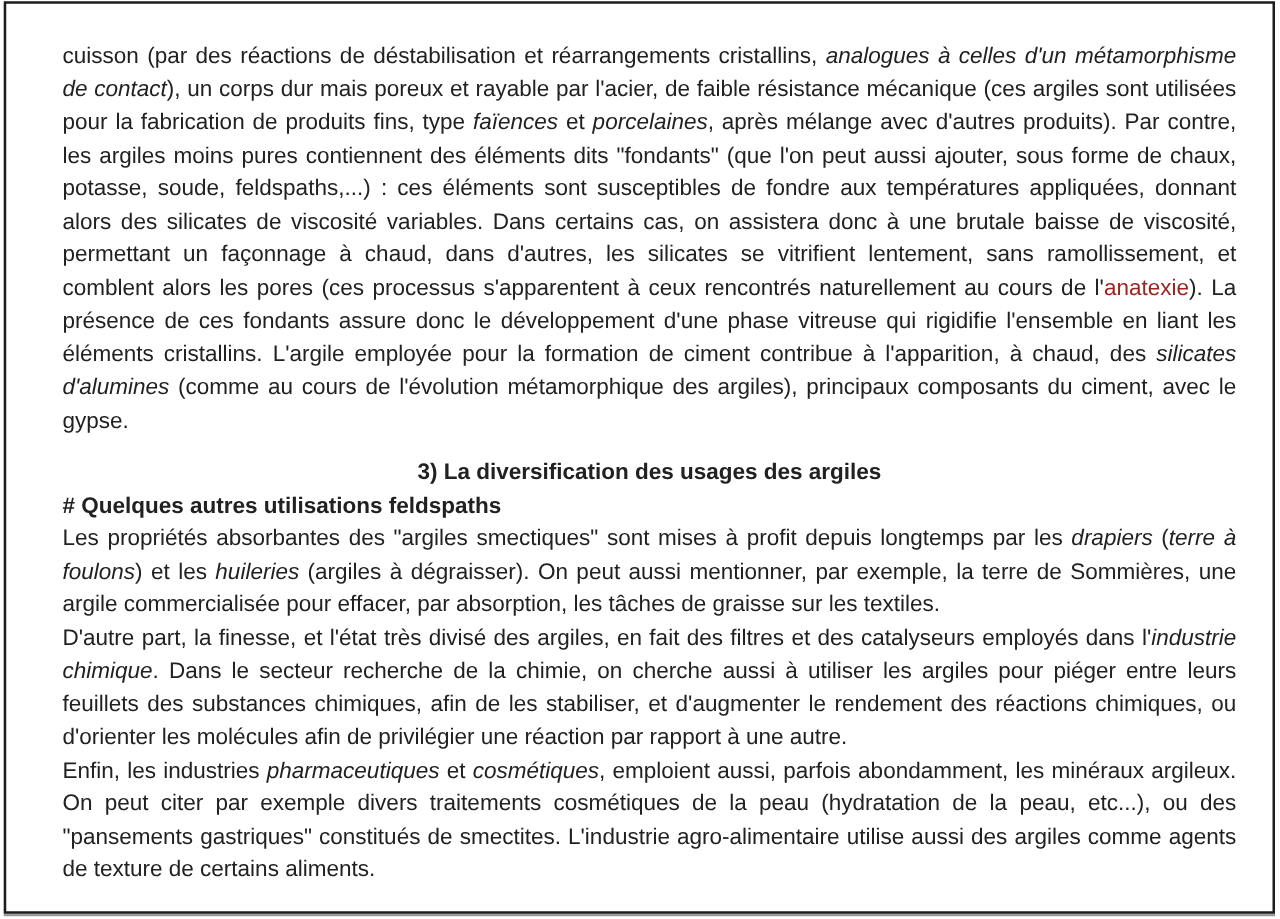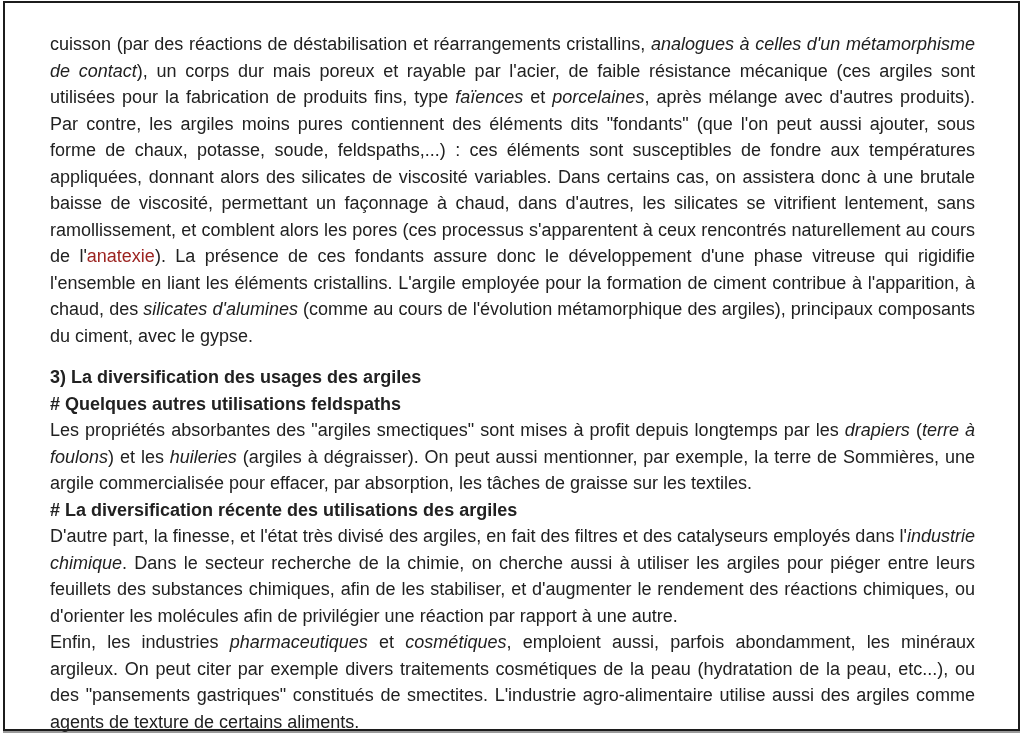--- a/index.html
+++ b/index.html
@@ -21,48 +21,47 @@
     right: 4px;
     bottom: 4px;
     border: 2px solid #1c1c1c;
     box-shadow: 0 2px 0 #9a9a9a;
     background: #ffffff;
     box-sizing: border-box;
   }
   .doc-body {
     position: absolute;
     left: 50px;
-    right: 49px;
+    right: 35px;
     top: 31px;
     color: #212121;
     font-size: 18px;
     line-height: 26.5px;
     text-align: justify;
   }
   .block { margin: 0; }
   .block.section-heading {
     margin-top: 15px;
     font-weight: 700;
-    text-align: left;
+    text-align: center;
   }
   .block.sub-heading {
     font-weight: 700;
     text-align: left;
   }
   .seg-n { font-style: normal; }
   .seg-i { font-style: italic; }
   .seg-b { font-weight: 700; }
   .seg-link { cursor: pointer; }
 </style>
 </head>
 <body>
 
 <div class="page-frame"></div>
 
 <div class="doc-body">
     <p class="block paragraph"><span class="seg-n">cuisson (par des réactions de déstabilisation et réarrangements cristallins, </span><span class="seg-i">analogues à celles d'un métamorphisme de contact</span><span class="seg-n">), un corps dur mais poreux et rayable par l'acier, de faible résistance mécanique (ces argiles sont utilisées pour la fabrication de produits fins, type </span><span class="seg-i">faïences</span><span class="seg-n"> et </span><span class="seg-i">porcelaines</span><span class="seg-n">, après mélange avec d'autres produits). Par contre, les argiles moins pures contiennent des éléments dits "fondants" (que l'on peut aussi ajouter, sous forme de chaux, potasse, soude, feldspaths,...) : ces éléments sont susceptibles de fondre aux températures appliquées, donnant alors des silicates de viscosité variables. Dans certains cas, on assistera donc à une brutale baisse de viscosité, permettant un façonnage à chaud, dans d'autres, les silicates se vitrifient lentement, sans ramollissement, et comblent alors les pores (ces processus s'apparentent à ceux rencontrés naturellement au cours de l'</span><span class="seg-link" style="color: rgb(156, 35, 32);">anatexie</span><span class="seg-n">). La présence de ces fondants assure donc le développement d'une phase vitreuse qui rigidifie l'ensemble en liant les éléments cristallins. L'argile employée pour la formation de ciment contribue à l'apparition, à chaud, des </span><span class="seg-i">silicates d'alumines</span><span class="seg-n"> (comme au cours de l'évolution métamorphique des argiles), principaux composants du ciment, avec le gypse.</span></p>
     <p class="block section-heading"><span class="seg-b">3) La diversification des usages des argiles</span></p>
     <p class="block sub-heading"><span class="seg-b"># Quelques autres utilisations feldspaths</span></p>
     <p class="block paragraph"><span class="seg-n">Les propriétés absorbantes des "argiles smectiques" sont mises à profit depuis longtemps par les </span><span class="seg-i">drapiers</span><span class="seg-n"> (</span><span class="seg-i">terre à foulons</span><span class="seg-n">) et les </span><span class="seg-i">huileries</span><span class="seg-n"> (argiles à dégraisser). On peut aussi mentionner, par exemple, la terre de Sommières, une argile commercialisée pour effacer, par absorption, les tâches de graisse sur les textiles.</span></p>
-    <p class="block sub-heading"><span class="seg-b"># La diversification récente des utilisations des argiles</span></p>
     <p class="block paragraph"><span class="seg-n">D'autre part, la finesse, et l'état très divisé des argiles, en fait des filtres et des catalyseurs employés dans l'</span><span class="seg-i">industrie chimique</span><span class="seg-n">. Dans le secteur recherche de la chimie, on cherche aussi à utiliser les argiles pour piéger entre leurs feuillets des substances chimiques, afin de les stabiliser, et d'augmenter le rendement des réactions chimiques, ou d'orienter les molécules afin de privilégier une réaction par rapport à une autre.</span></p>
     <p class="block paragraph"><span class="seg-n">Enfin, les industries </span><span class="seg-i">pharmaceutiques</span><span class="seg-n"> et </span><span class="seg-i">cosmétiques</span><span class="seg-n">, emploient aussi, parfois abondamment, les minéraux argileux. On peut citer par exemple divers traitements cosmétiques de la peau (hydratation de la peau, etc...), ou des "pansements gastriques" constitués de smectites. L'industrie agro-alimentaire utilise aussi des argiles comme agents de texture de certains aliments.</span></p>
   </div>
 
 </body></html>

